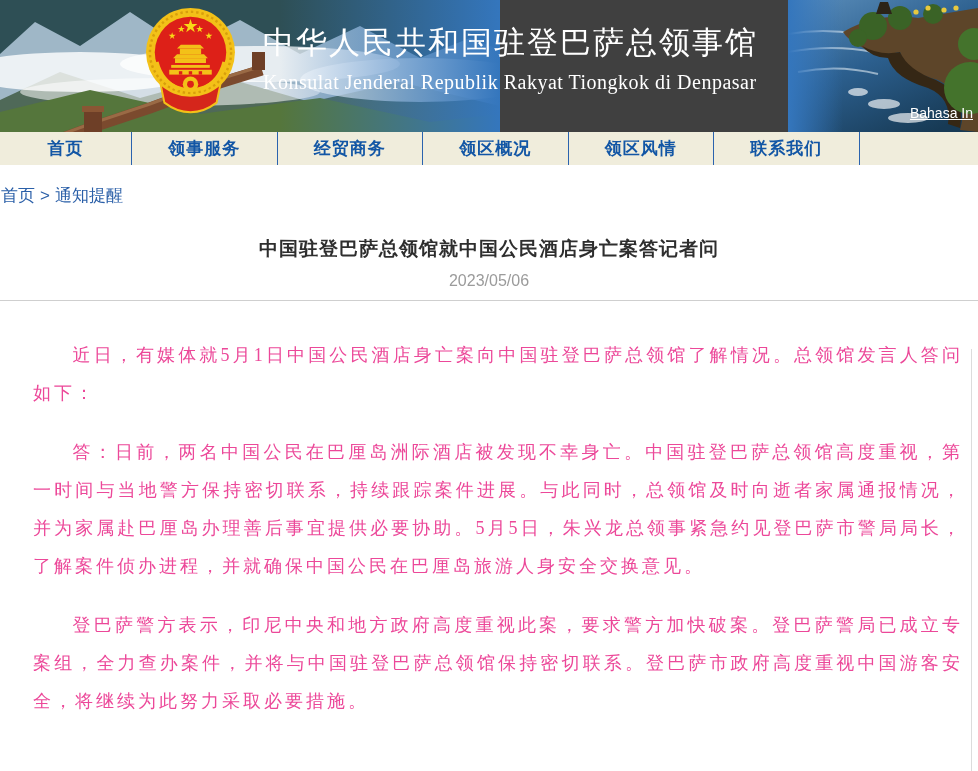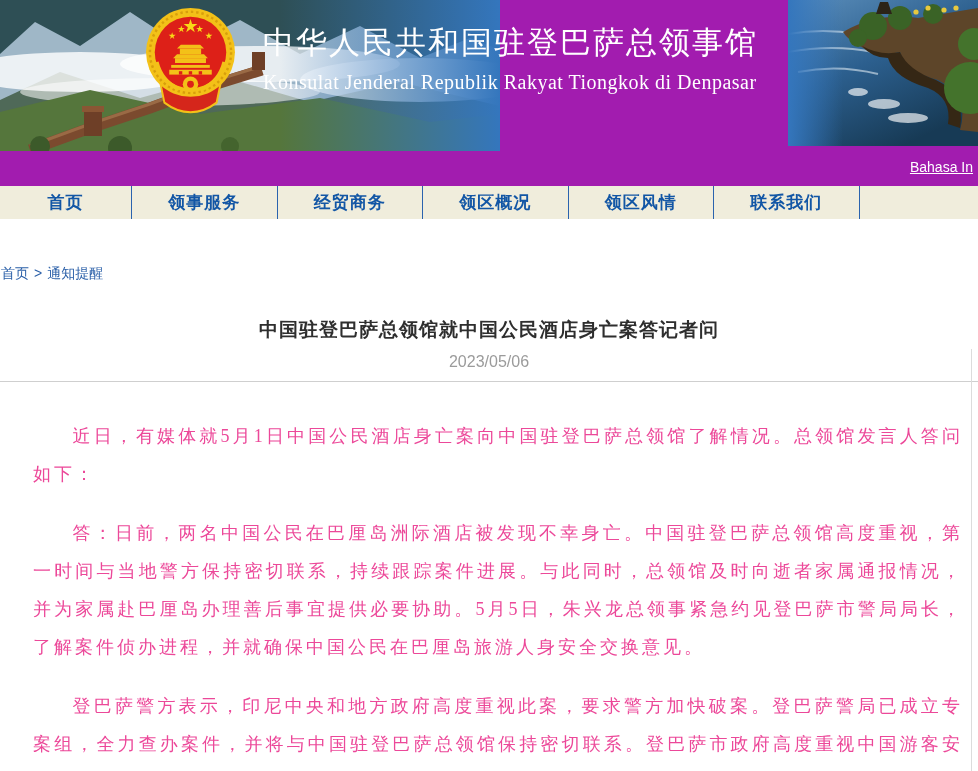--- a/index.html
+++ b/index.html
@@ -1,40 +1,40 @@
 <!DOCTYPE html>
 <html><head>
 <meta charset="utf-8">
 <style>
   * { margin:0; padding:0; box-sizing:border-box; }
   html,body { width:978px; height:771px; background:#fff; overflow:hidden;
               font-family:"Liberation Sans","DejaVu Sans",sans-serif; }
   .page { position:relative; width:978px; height:771px; }
 
   
-  .header { position:relative; width:978px; height:186px; background:#a21caf; overflow:hidden; }
+  .header { position:relative; width:978px; height:132px; background:#404040; overflow:hidden; }
   .gw-photo { position:absolute; left:0; top:0; }
   .bali-photo { position:absolute; right:0; top:0; }
   .emblem { position:absolute; left:142px; top:6px; }
   .header-titles { position:absolute; left:263px; top:22px; color:#fff; }
   .title-zh { font-family:"Liberation Serif","DejaVu Serif",serif; font-weight:400;
               font-size:31px; letter-spacing:2px; white-space:nowrap; }
   .title-id { font-family:"Liberation Serif","DejaVu Serif",serif; font-size:20px;
               margin-top:7px; letter-spacing:0.5px; white-space:nowrap; }
   .lang-link { position:absolute; right:5px; bottom:11px; color:#fff; font-size:14px; white-space:nowrap; }
 
   
   .nav { display:flex; width:978px; height:33px; background:#f0eddc; overflow:hidden; }
   .nav-item { flex:0 0 145.5px; text-align:center; line-height:33px; font-size:17px;
               font-weight:bold; color:#1256a5; text-decoration:none; letter-spacing:1px;
               border-right:1px solid #2a63ae; white-space:nowrap; }
   .nav-item:first-child { flex-basis:132px; }
 
   
-  .breadcrumb { margin-top:46px; padding-left:1px; font-size:14px; color:#2a5fa8; height:20px; }
+  .breadcrumb { margin-top:19px; padding-left:1px; font-size:17px; color:#2a5fa8; height:20px; }
   .breadcrumb a { color:#2a5fa8; text-decoration:none; }
   .crumb-sep { margin:0 5px; }
 
   
   .article-title { margin-top:32px; text-align:center; font-size:19px; font-weight:bold;
                    color:#2e2e2e; letter-spacing:1px; }
   .article-date { margin-top:10px; text-align:center; font-size:16px; color:#9b9b9b; }
   .title-divider { border:none; border-top:1px solid #cfcfcf; margin-top:10px; width:978px; }
   .article-body { padding:7px 15px 0 33px; }
   .article-body p { font-family:"Liberation Serif","DejaVu Serif",serif; font-size:18px;

